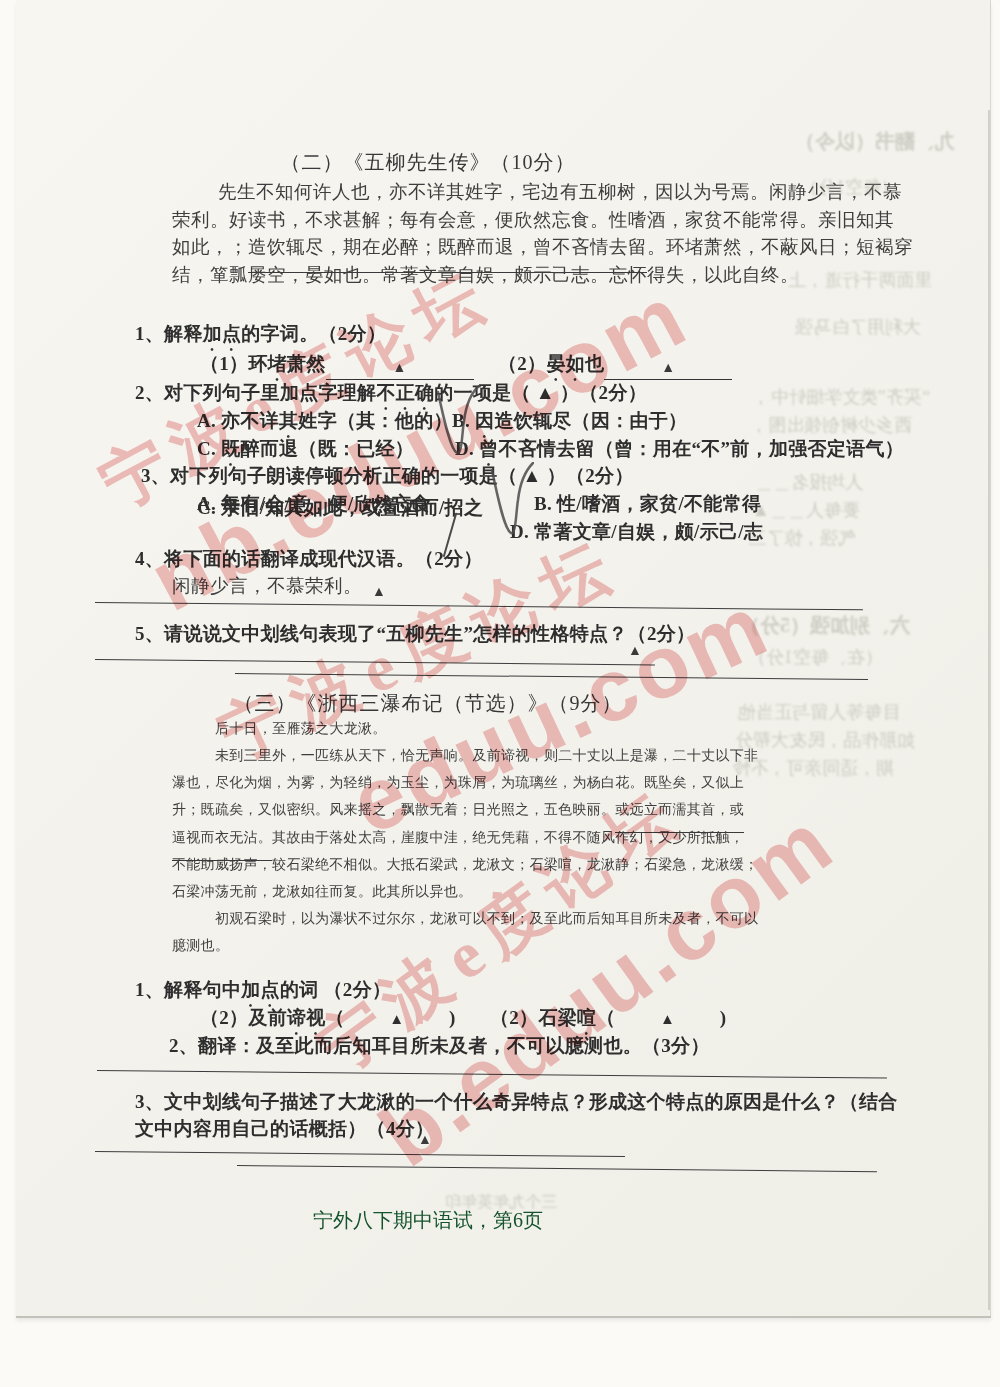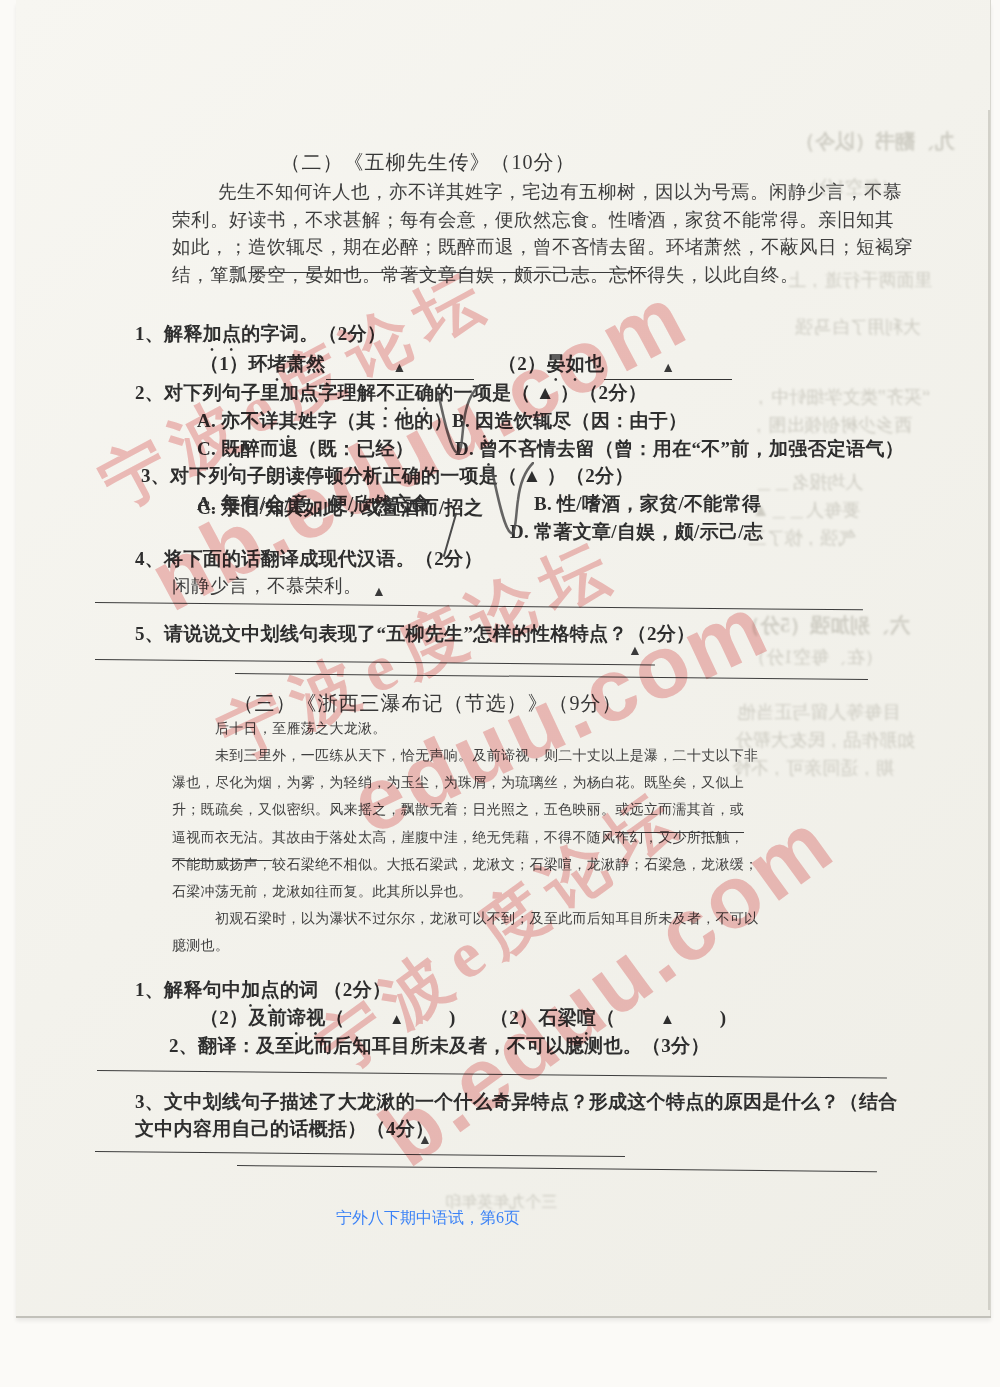--- a/index.html
+++ b/index.html
@@ -100,21 +100,21 @@
 
 <div class="t q" style="left:135px;top:1034px;margin-left:34px;">2、翻译：及至此而后知耳目所未及者，不可以臆测也。（3分）</div>
 <div class="aline" style="left:97px;top:1070px;width:790px;"></div>
 
 <div class="t q" style="left:135px;top:1090px;">3、文中划线句子描述了大龙湫的一个什么奇异特点？形成这个特点的原因是什么？（结合</div>
 <div class="t q" style="left:135px;top:1117px;">文中内容用自己的话概括）（4分）</div>
 <span class="triabs" style="left:418px;top:1132px;">▲</span>
 <div class="aline" style="left:95px;top:1151px;width:530px;"></div>
 <div class="aline" style="left:237px;top:1165px;width:640px;"></div>
 
-<div class="t center" style="top:1208px;font-size:16px;color:#3b82f6;">宁外八下期中语试，第6页</div>
+<div class="t center" style="top:1208px;font-size:20px;color:#14532d;">宁外八下期中语试，第6页</div>
 
 <svg class="chk" style="left:434px;top:385px;" width="46" height="78" viewBox="0 0 46 78">
   <path d="M4 7 C 11 40, 17 65, 23 68 C 28 70, 28 48, 30 36 C 32 20, 37 8, 45 1" fill="none" stroke="#4b4b4b" stroke-width="2.5" stroke-linecap="round" opacity=".85"></path>
 </svg>
 <svg class="chk" style="left:488px;top:462px;" width="46" height="82" viewBox="0 0 46 82">
   <path d="M4 8 C 11 42, 17 68, 23 71 C 28 73, 28 50, 30 38 C 32 21, 37 9, 45 1" fill="none" stroke="#4b4b4b" stroke-width="2.5" stroke-linecap="round" opacity=".85"></path>
 </svg>
 <div class="slash" style="left:449px;top:512px;height:46px;transform:rotate(16deg);"></div>
 
 <div id="bleed-layer">

